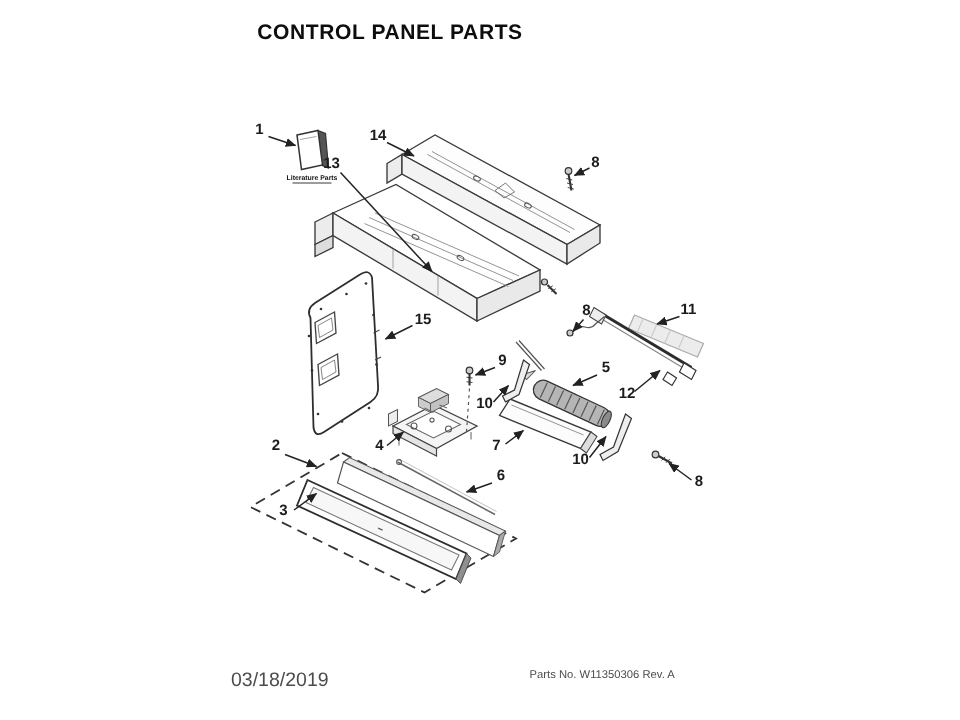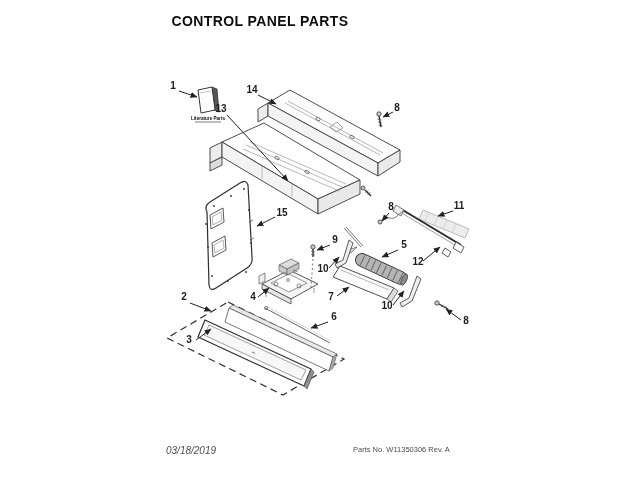--- a/index.html
+++ b/index.html
@@ -5,21 +5,21 @@
   html,body{margin:0;padding:0;}
   body{
     width:640px;height:480px;background:#ffffff;position:relative;overflow:hidden;
     font-family:"Liberation Sans", sans-serif;
   }
   .page-title{
     position:absolute;top:13px;left:0;width:520px;text-align:center;
     font-size:14px;font-weight:700;letter-spacing:.4px;color:#0d0d0d;
   }
   .footer-date{
-    position:absolute;top:445px;left:166px;font-size:10px;color:#4c4c4c;font-style:italic;
+    position:absolute;top:445px;left:154px;font-size:13px;color:#4c4c4c;
   }
   .footer-part{
     position:absolute;top:445px;left:353px;font-size:7.5px;color:#4c4c4c;
   }
   svg.diagram{position:absolute;top:0;left:0;}
   svg text{font-family:"Liberation Sans", sans-serif;}
   .callout{font-size:10px;font-weight:600;fill:#1c1c1c;text-anchor:middle;}
   .lit-label{font-size:4.6px;font-weight:700;fill:#111;text-anchor:middle;}
   .ld{stroke:#222;stroke-width:1;}
   .outline{stroke:#3a3a3a;stroke-width:.9;}

